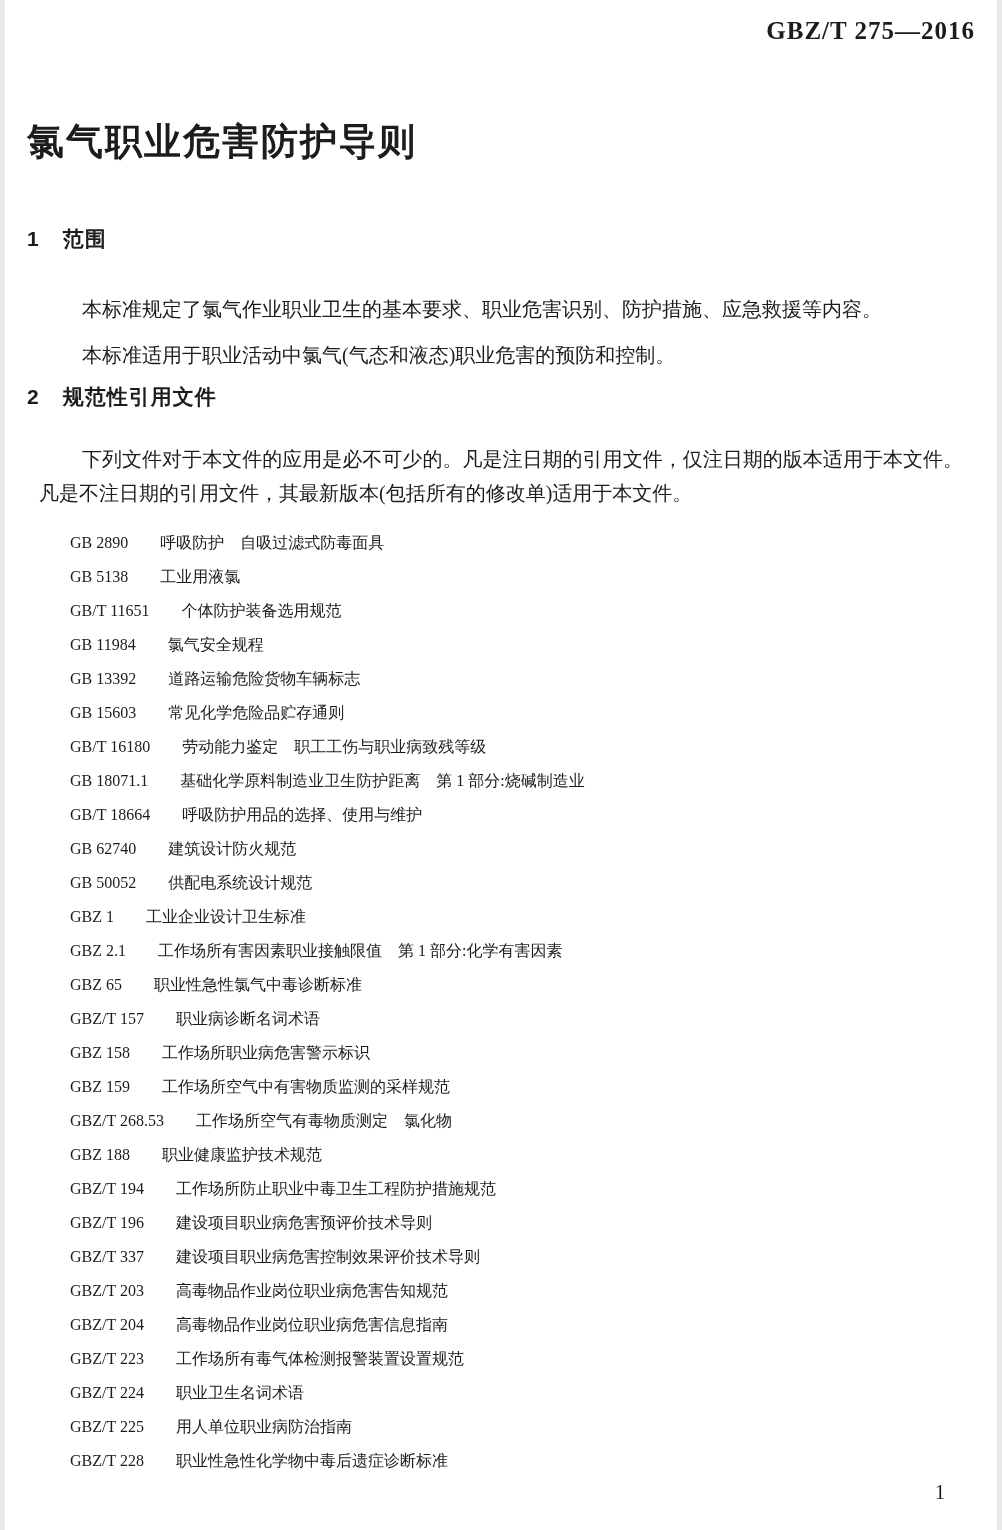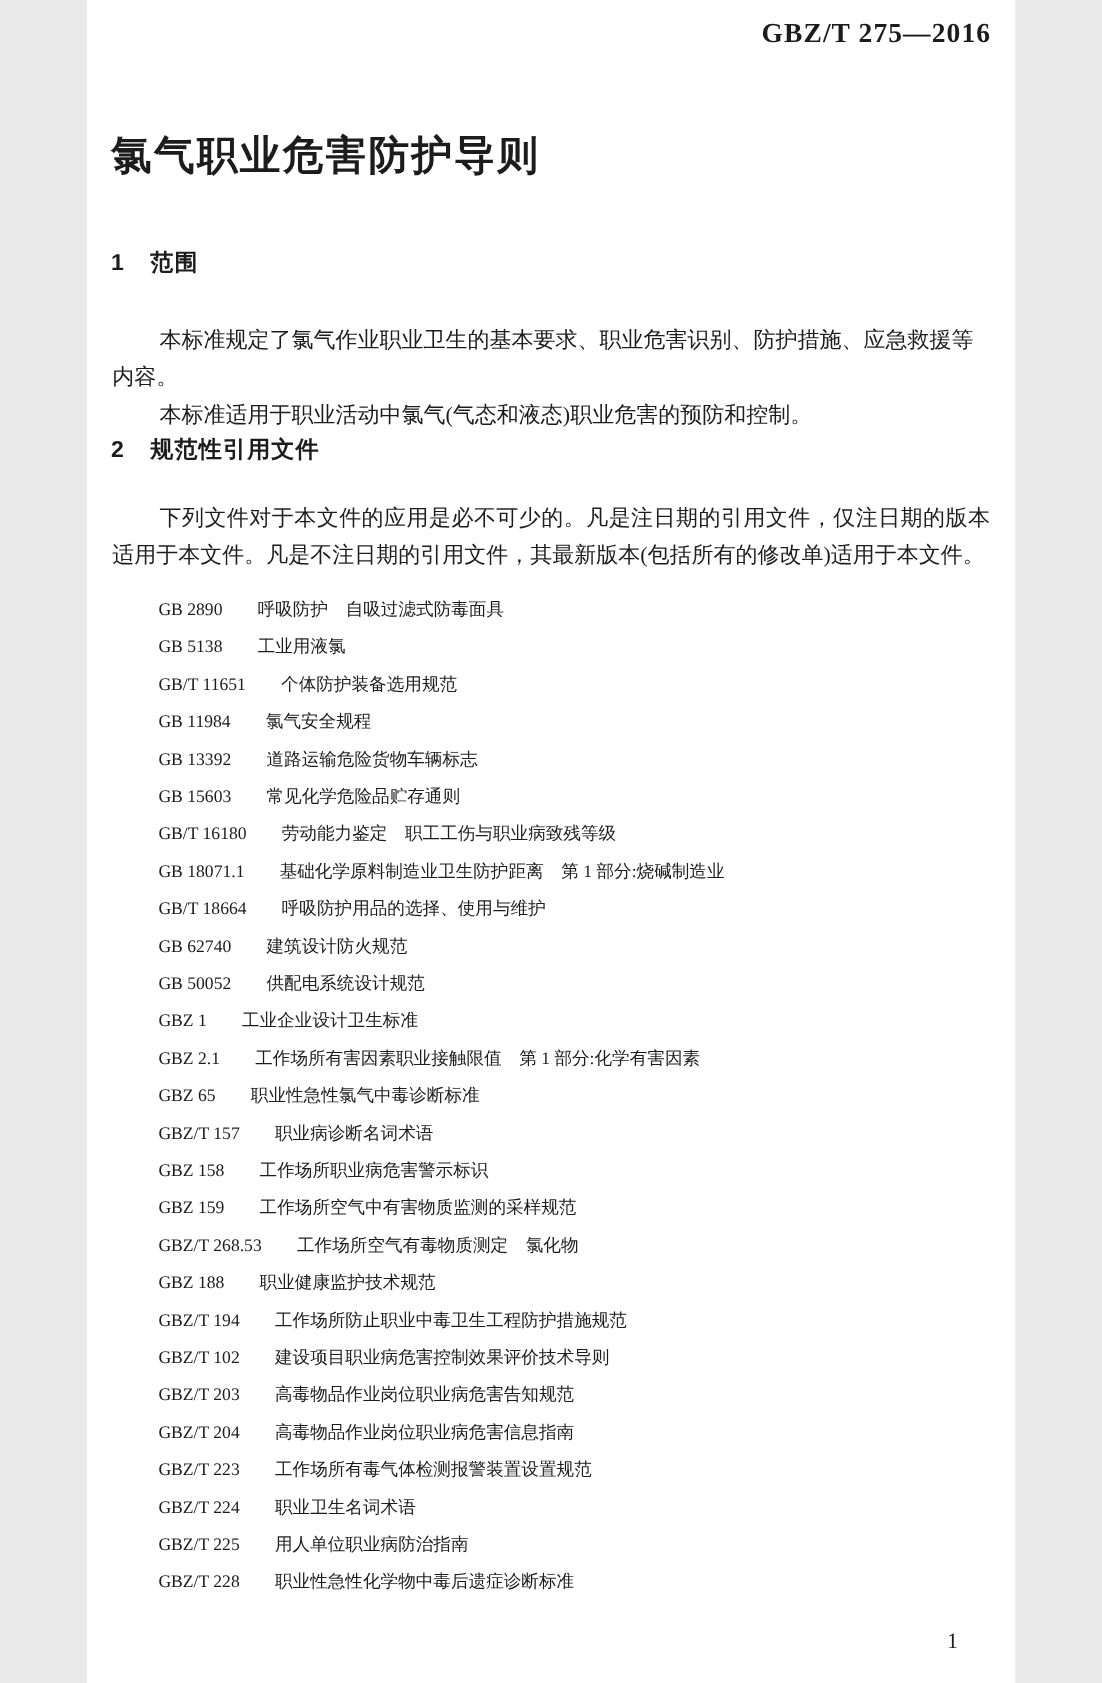--- a/index.html
+++ b/index.html
@@ -3,21 +3,21 @@
 <meta charset="utf-8">
 <title>GBZ/T 275—2016</title>
 <style>
   html, body {
     margin: 0;
     padding: 0;
     background: #e9e9e9;
   }
   .page {
     position: relative;
-    width: 844px;
+    width: 992px;
     height: 1530px;
     margin: 0 auto;
     background: #ffffff;
     color: #1c1c1c;
     font-family: "Liberation Serif", "DejaVu Serif", serif;
     box-sizing: border-box;
     padding: 0 22px;
     overflow: hidden;
   }
   .doc-header {
@@ -44,21 +44,21 @@
     letter-spacing: 1px;
   }
   .sec-num {
     display: inline-block;
     margin-right: 24px;
     letter-spacing: 0;
   }
   #sec1-heading { margin-top: 62px; }
   #sec2-heading { }
   .body-para {
-    margin: 1px;
+    margin: 12px;
     font-size: 20px;
     line-height: 34px;
     text-indent: 43px;
   }
   #sec1-para1 { margin-top: 40px; }
   #sec2-intro  { margin-top: 32px; text-align: justify; }
   .ref-list {
     list-style: none;
     margin: 16px 0 0 0;
     padding: 0 0 0 43px;
@@ -116,21 +116,22 @@
     <li class="ref-item"><span class="ref-code">GB 50052</span><span class="ref-title">供配电系统设计规范</span></li>
     <li class="ref-item"><span class="ref-code">GBZ 1</span><span class="ref-title">工业企业设计卫生标准</span></li>
     <li class="ref-item"><span class="ref-code">GBZ 2.1</span><span class="ref-title">工作场所有害因素职业接触限值　第 1 部分:化学有害因素</span></li>
     <li class="ref-item"><span class="ref-code">GBZ 65</span><span class="ref-title">职业性急性氯气中毒诊断标准</span></li>
     <li class="ref-item"><span class="ref-code">GBZ/T 157</span><span class="ref-title">职业病诊断名词术语</span></li>
     <li class="ref-item"><span class="ref-code">GBZ 158</span><span class="ref-title">工作场所职业病危害警示标识</span></li>
     <li class="ref-item"><span class="ref-code">GBZ 159</span><span class="ref-title">工作场所空气中有害物质监测的采样规范</span></li>
     <li class="ref-item"><span class="ref-code">GBZ/T 268.53</span><span class="ref-title">工作场所空气有毒物质测定　氯化物</span></li>
     <li class="ref-item"><span class="ref-code">GBZ 188</span><span class="ref-title">职业健康监护技术规范</span></li>
     <li class="ref-item"><span class="ref-code">GBZ/T 194</span><span class="ref-title">工作场所防止职业中毒卫生工程防护措施规范</span></li>
-    <li class="ref-item"><span class="ref-code">GBZ/T 102</span><span class="ref-title">建设项目职业病危害控制效果评价技术导则</span></li>
+    <li class="ref-item"><span class="ref-code">GBZ/T 196</span><span class="ref-title">建设项目职业病危害预评价技术导则</span></li>
+    <li class="ref-item"><span class="ref-code">GBZ/T 337</span><span class="ref-title">建设项目职业病危害控制效果评价技术导则</span></li>
     <li class="ref-item"><span class="ref-code">GBZ/T 203</span><span class="ref-title">高毒物品作业岗位职业病危害告知规范</span></li>
     <li class="ref-item"><span class="ref-code">GBZ/T 204</span><span class="ref-title">高毒物品作业岗位职业病危害信息指南</span></li>
     <li class="ref-item"><span class="ref-code">GBZ/T 223</span><span class="ref-title">工作场所有毒气体检测报警装置设置规范</span></li>
     <li class="ref-item"><span class="ref-code">GBZ/T 224</span><span class="ref-title">职业卫生名词术语</span></li>
     <li class="ref-item"><span class="ref-code">GBZ/T 225</span><span class="ref-title">用人单位职业病防治指南</span></li>
     <li class="ref-item"><span class="ref-code">GBZ/T 228</span><span class="ref-title">职业性急性化学物中毒后遗症诊断标准</span></li>
   </ul>
 
   <div class="page-number">1</div>
 

